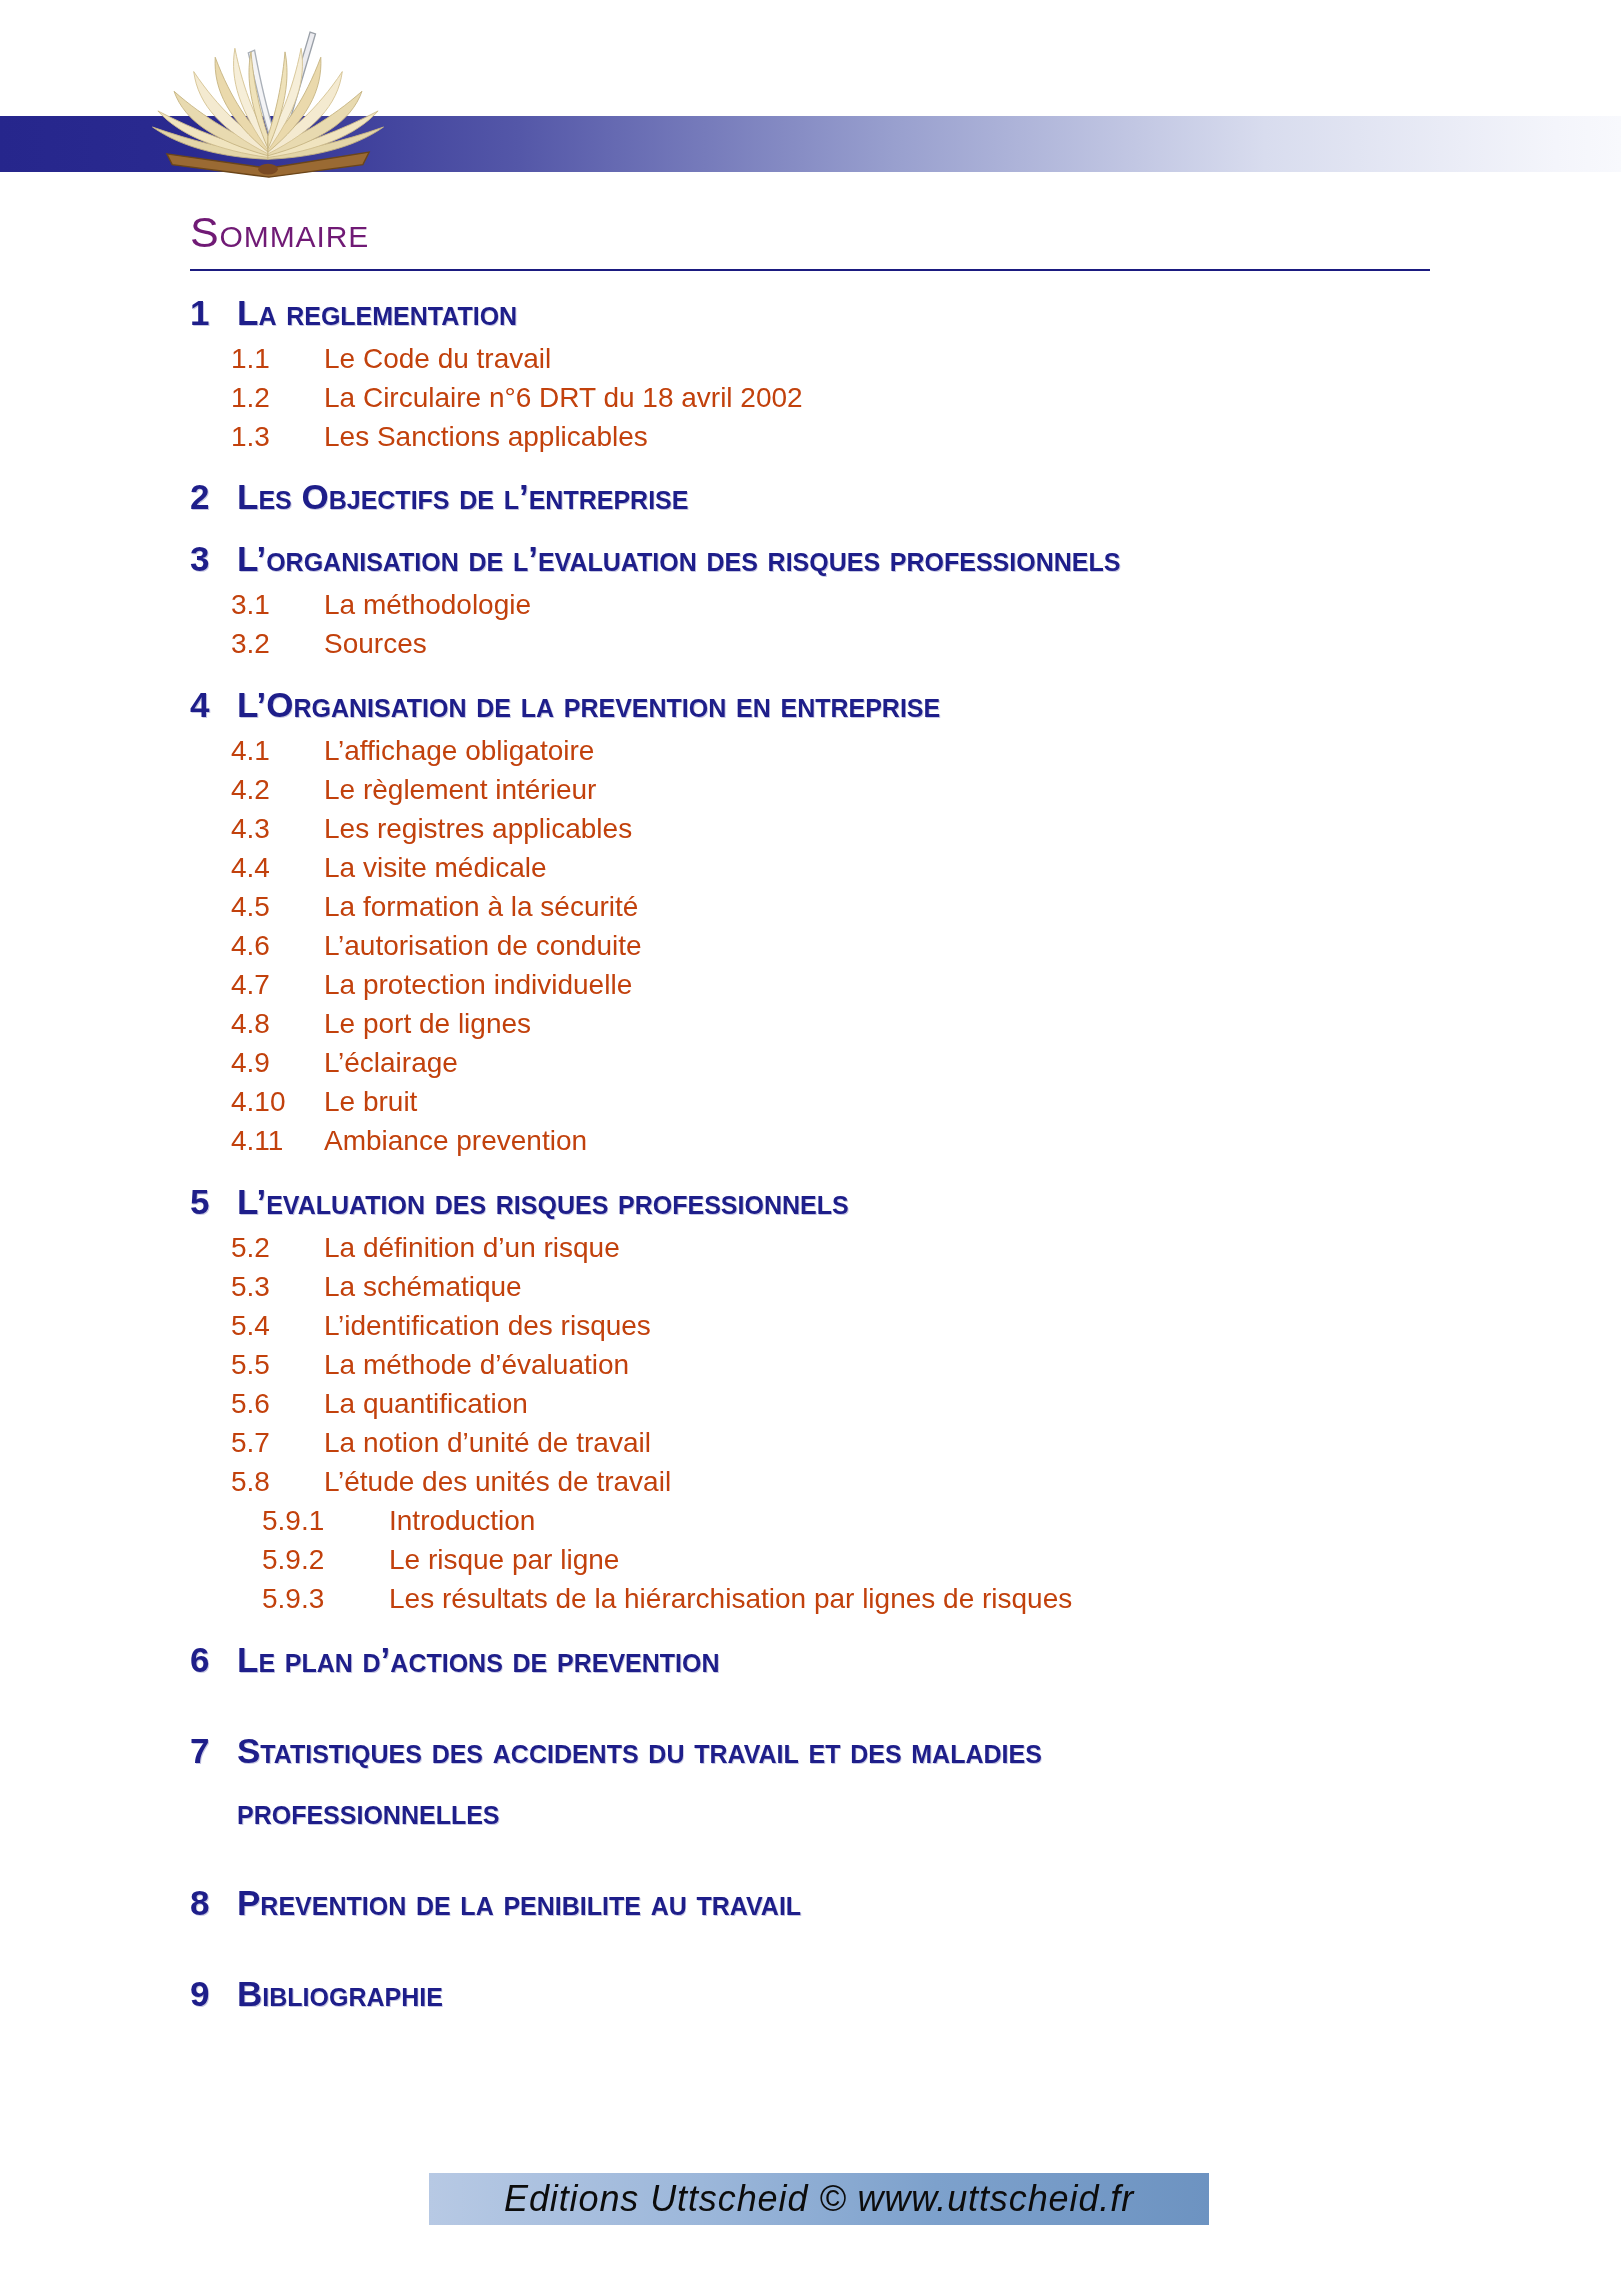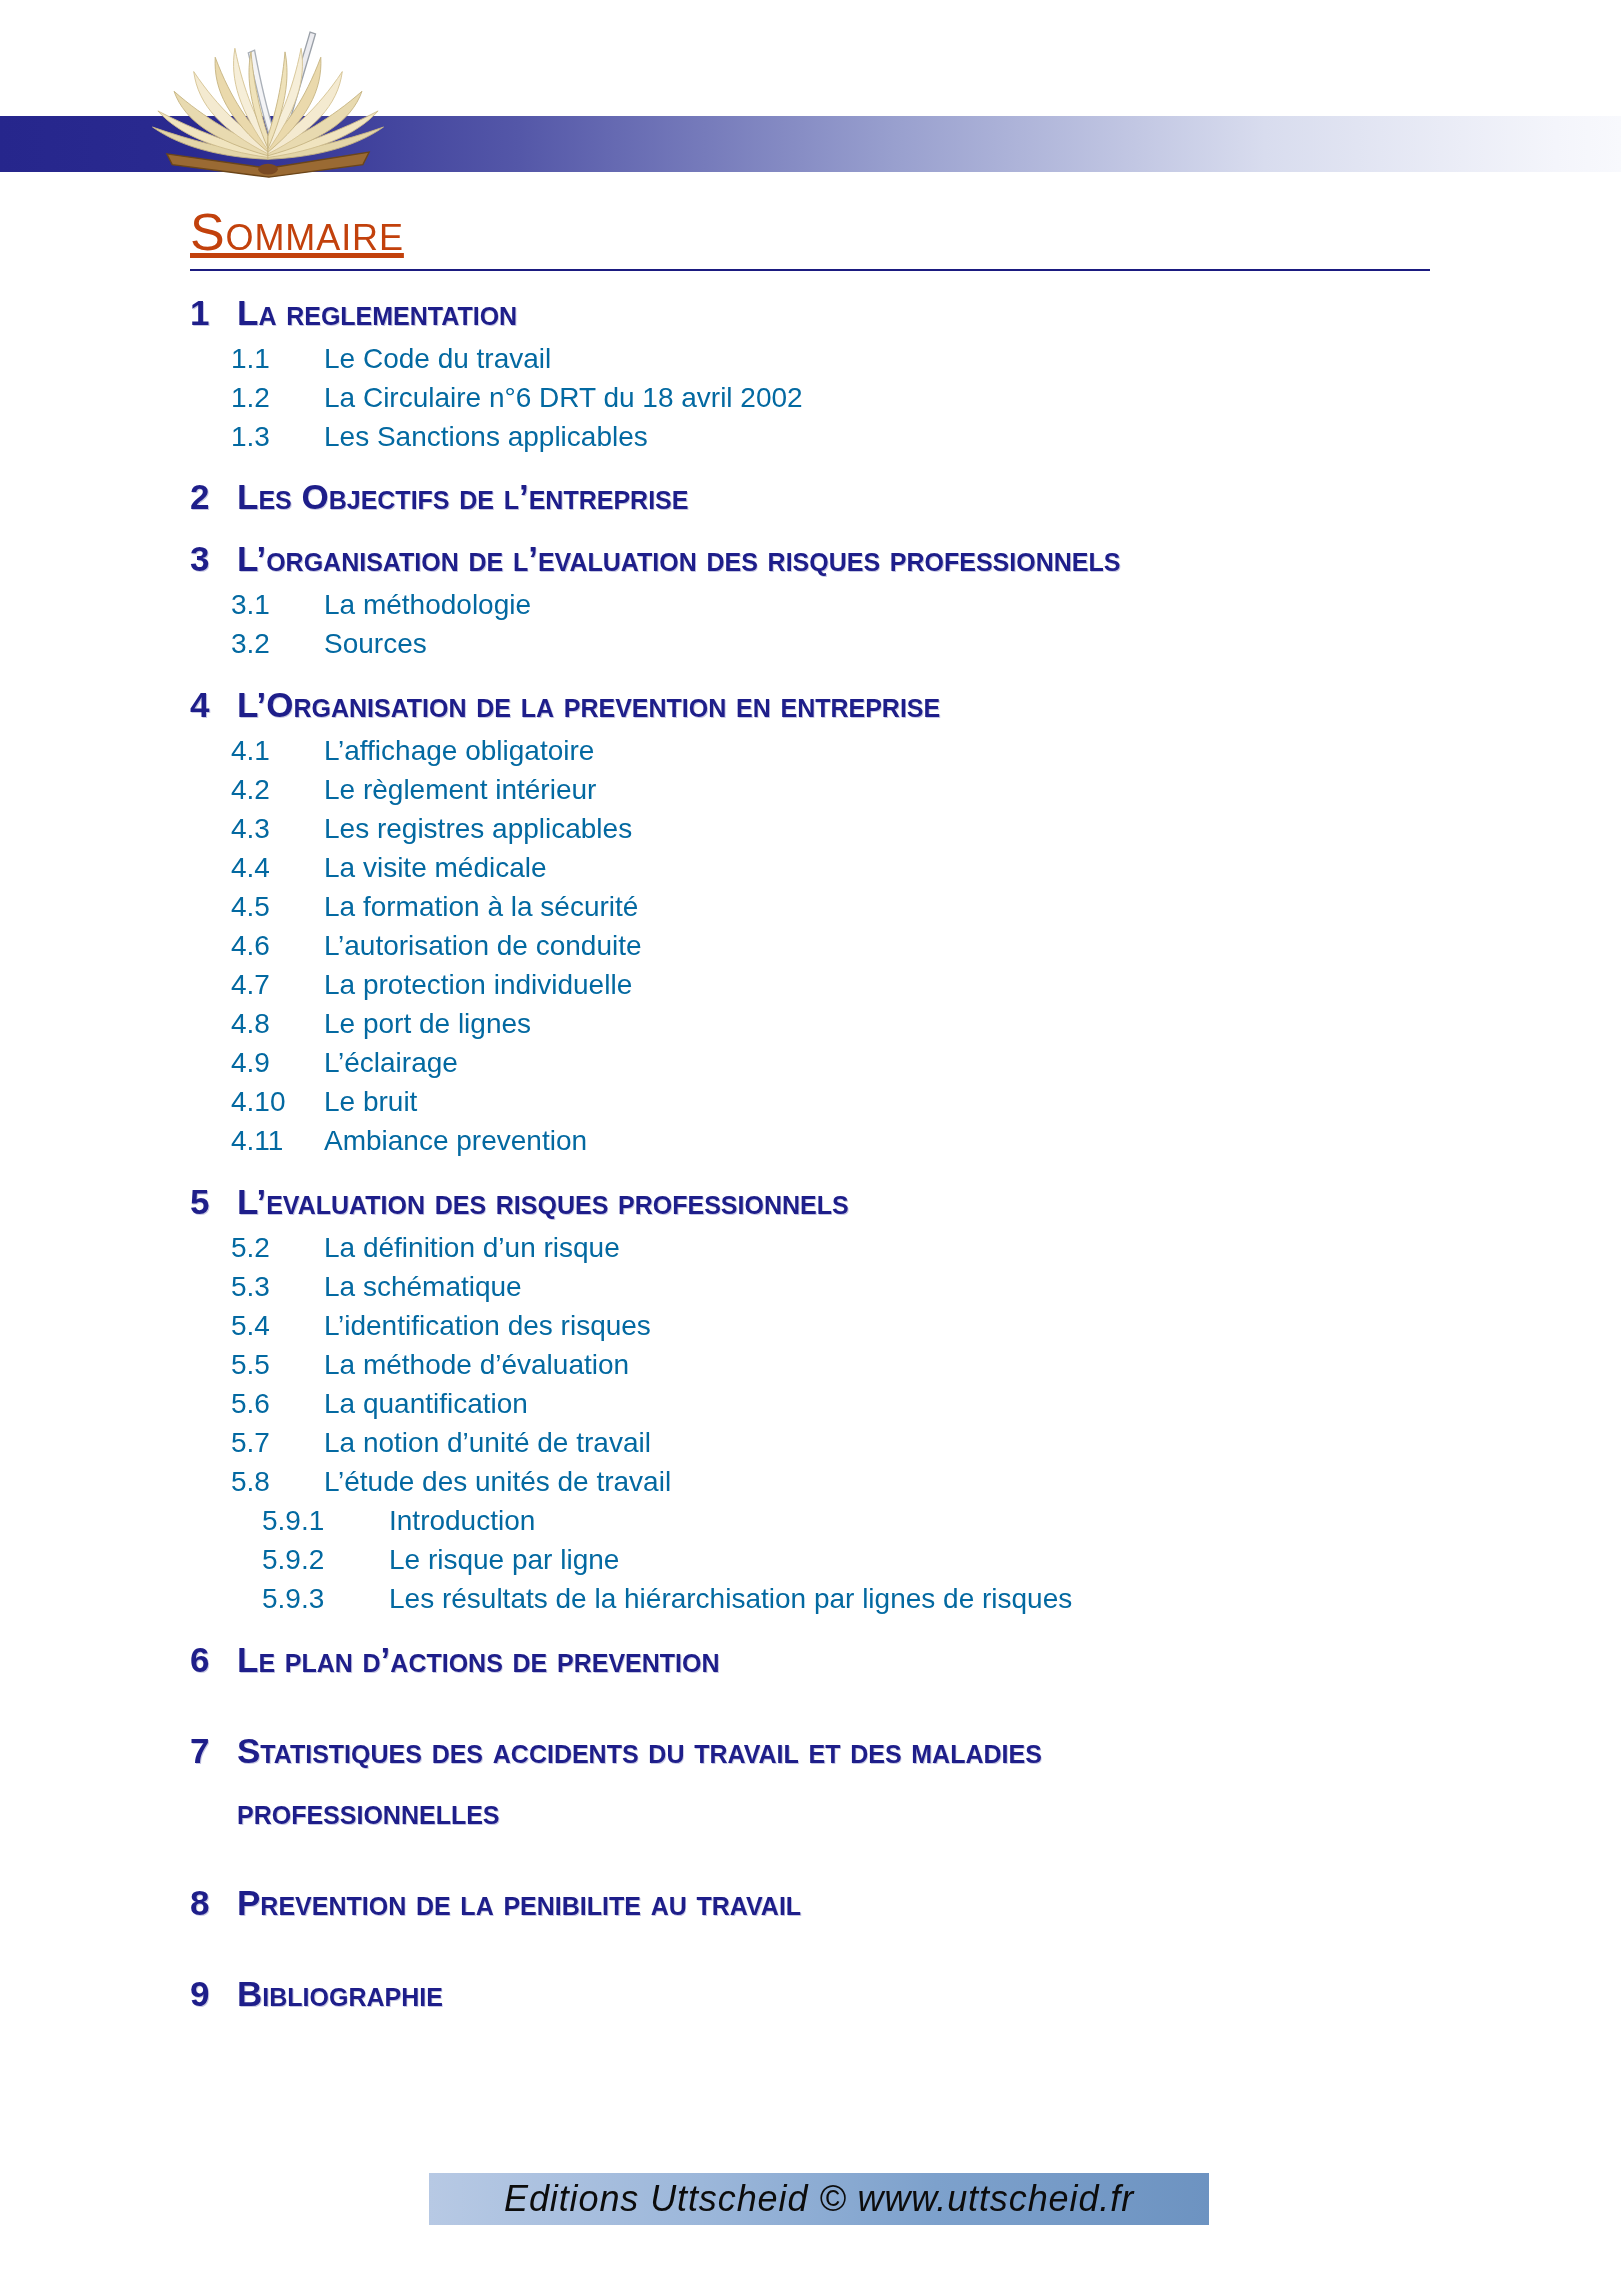--- a/index.html
+++ b/index.html
@@ -23,26 +23,25 @@
   .book{
     position:absolute;
     left:140px;top:23px;
     width:256px;height:158px;
   }
   .content{
     position:absolute;
     top:204px;left:190px;right:134px;
   }
   .page-title{
-    font-size:52px;
+    font-size:43px;
     line-height:56px;
     font-variant:small-caps;
-    color:#c2410c;
+    color:#701a75;
     letter-spacing:0.9px;
-    text-decoration:underline;
   }
   .rule{
     border:none;
     border-top:2.7px solid #1b1b80;
     width:1240px;
     margin:9px 0 16px 0;
   }
   .h{
     display:flex;
     color:#1e1e8a;
@@ -52,21 +51,21 @@
     font-variant:small-caps;
     margin:20.6px 0 6.3px 0;
     text-shadow:0.9px 0.9px 0 rgba(30,30,138,0.25);
   }
   .h .num{flex:0 0 47px;font-variant:normal;}
   .h.gap-lg{margin-top:50px;}
   .s{
     display:flex;
     font-size:28px;
     line-height:39px;
-    color:#0369a1;
+    color:#c2410c;
     align-items:flex-end;
   }
   .s .num{margin-left:41px;flex:0 0 93px;}
   .ss .num{margin-left:72px;flex:0 0 127px;}
   .wrap-title .line{display:block;}
   .wrap-title .line2{margin-top:20px;}
   
   .footer{
     position:absolute;
     left:429px;top:2173px;

